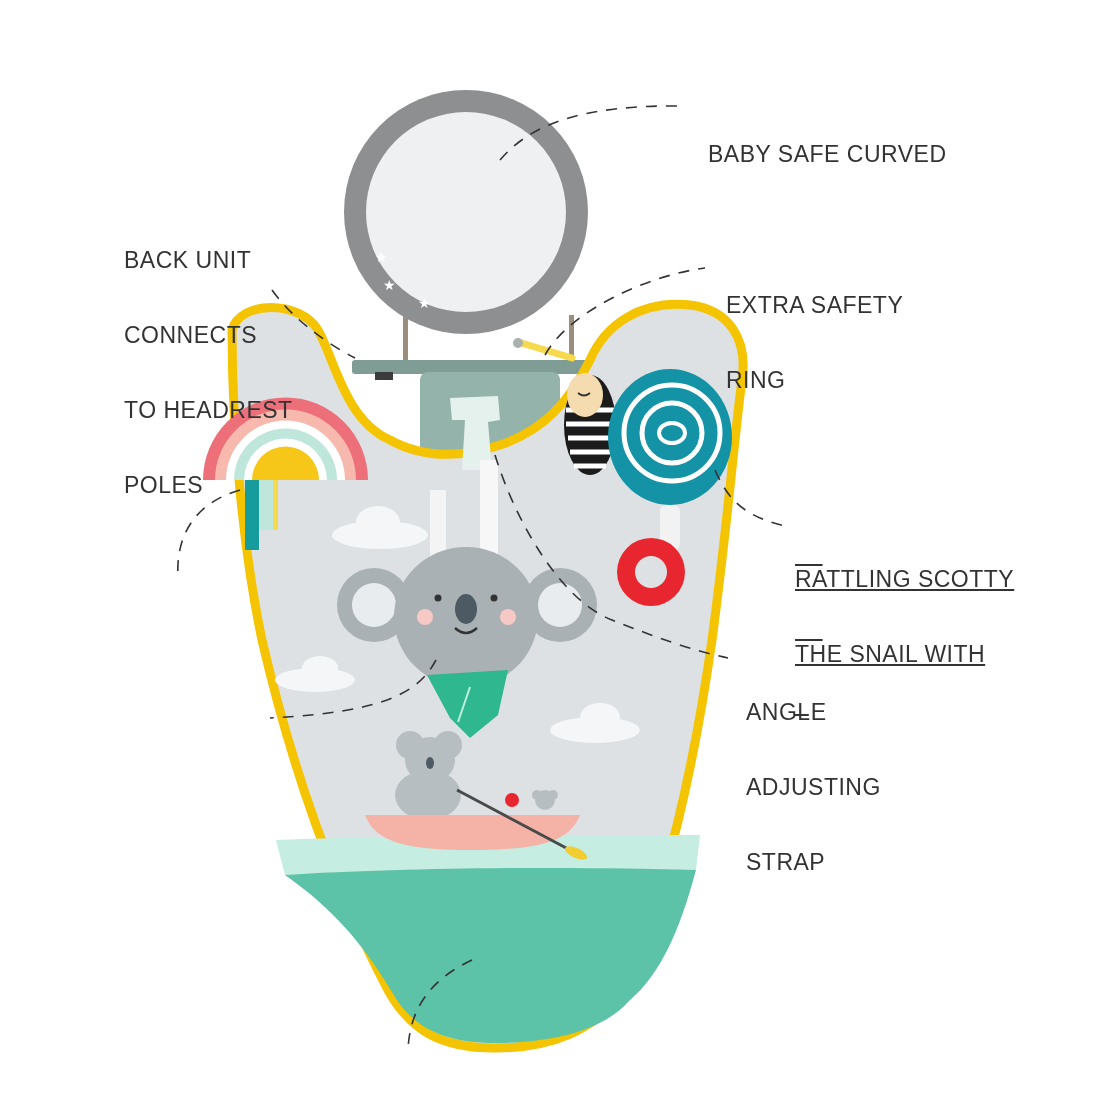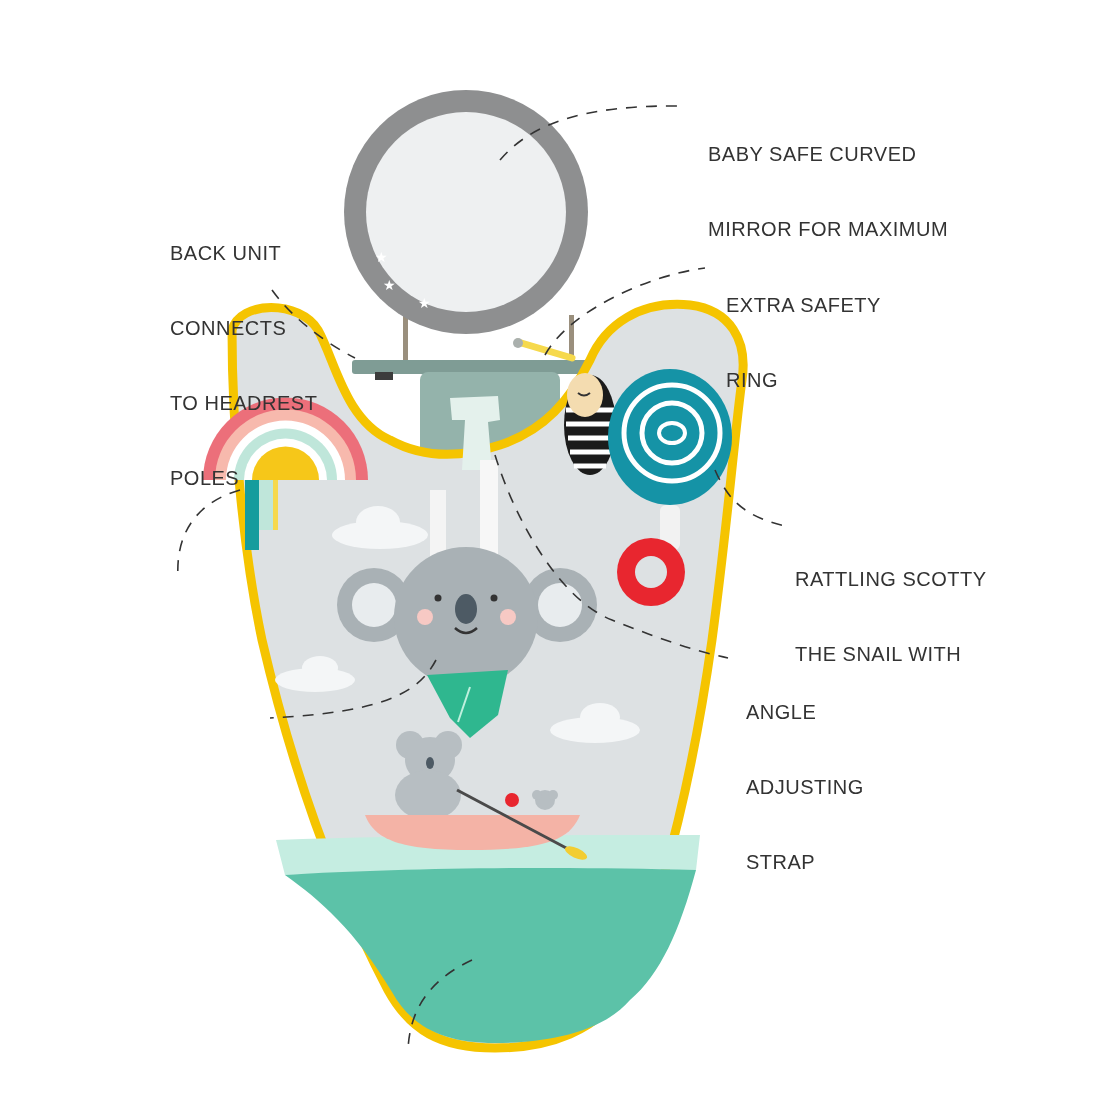--- a/index.html
+++ b/index.html
@@ -1,18 +1,18 @@
 <!DOCTYPE html>
 <html><head>
 <meta charset="utf-8">
 <style>
   html,body{margin:0;padding:0;background:#ffffff;}
   body{width:1100px;height:1100px;position:relative;overflow:hidden;font-family:"Liberation Sans","DejaVu Sans",sans-serif;}
   #stage{position:absolute;left:0;top:0;width:1100px;height:1100px;}
-  .label{position:absolute;color:#333333;font-size:20px;line-height:25px;letter-spacing:0.5px;text-transform:uppercase;white-space:pre;font-weight:400;}
+  .label{position:absolute;color:#333333;font-size:23px;line-height:25px;letter-spacing:0.5px;text-transform:uppercase;white-space:pre;font-weight:400;}
   .label span{display:block;}
   svg{position:absolute;left:0;top:0;}
 </style>
 </head>
 <body>
 
 <div id="stage">
 
   <svg width="1100" height="1100" viewBox="0 0 1100 1100">
 
@@ -143,36 +143,35 @@
       <path d="M715,470 C728,500 745,518 790,527"></path>
       <path d="M240,490 C205,500 175,525 178,578"></path>
       <path d="M495,455 C515,520 560,600 612,620 C650,635 690,650 728,658"></path>
       <path d="M436,660 C420,690 390,712 270,718"></path>
       <path d="M472,960 C440,975 410,1000 408,1050"></path>
     </g>
   </svg>
 
   <div class="label" style="left:708px;top:92px;">
     <span>BABY SAFE CURVED</span>
-    <span>MIRROR FOR MAXIMUM</span>
   </div>
 
-  <div class="label" style="left:124px;top:191px;margin-left:46px;">
+  <div class="label" style="left:124px;top:198px;">
     <span>BACK UNIT</span>
     <span>CONNECTS</span>
     <span>TO HEADREST</span>
     <span>POLES</span>
   </div>
 
   <div class="label" style="left:726px;top:243px;">
     <span>EXTRA SAFETY</span>
     <span>RING</span>
   </div>
 
-  <div class="label" style="left:795px;top:517px;">
+  <div class="label" style="left:795px;top:517px;text-decoration:underline;">
     <span>RATTLING SCOTTY</span>
     <span>THE SNAIL WITH</span>
   </div>
 
 
   <div class="label" style="left:746px;top:650px;">
     <span>ANGLE</span>
     <span>ADJUSTING</span>
     <span>STRAP</span>
   </div>

